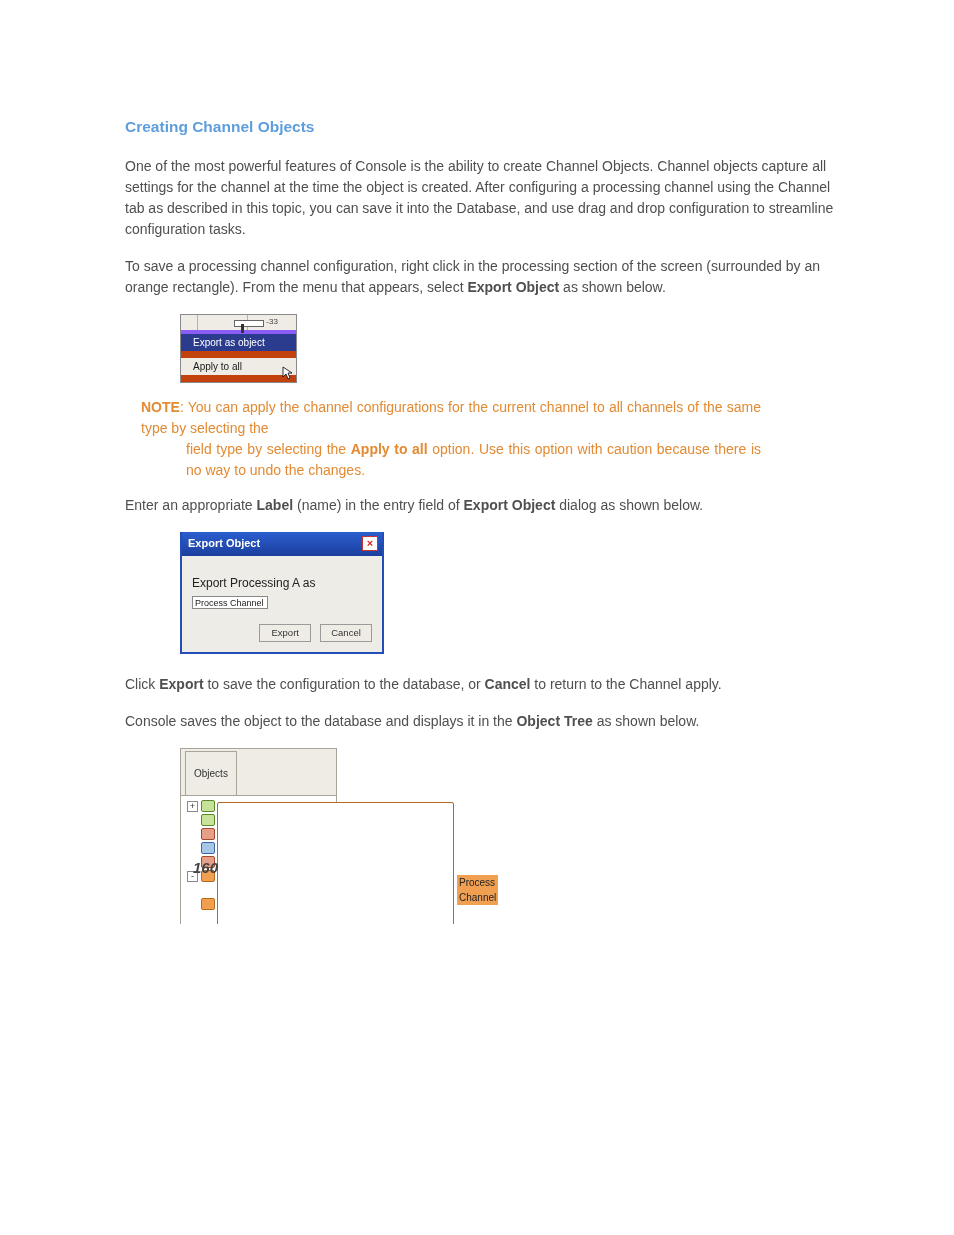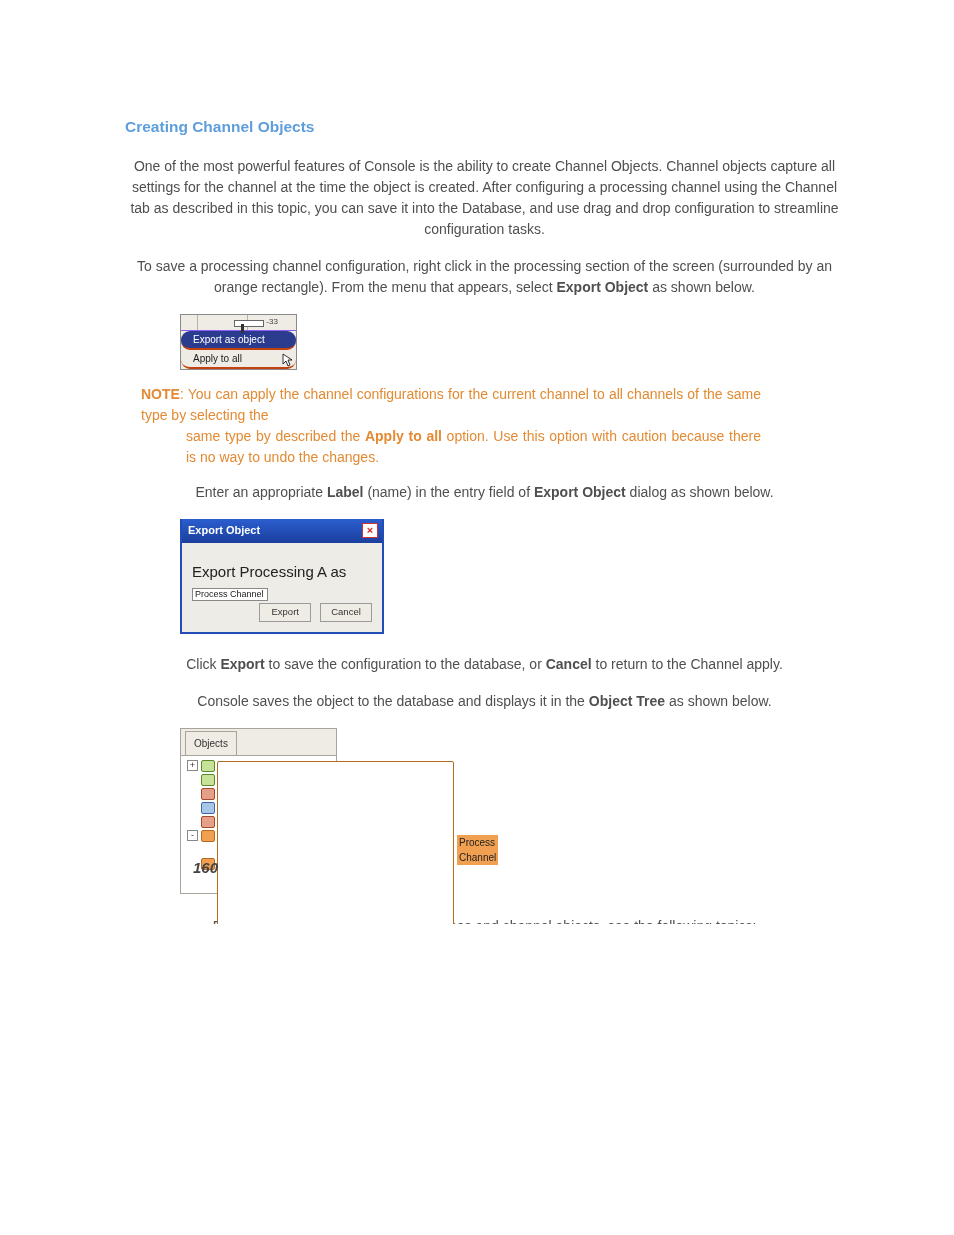--- a/index.html
+++ b/index.html
@@ -17,21 +17,21 @@
     position: relative;
     box-sizing: border-box;
     padding: 115px 110px 60px 125px;
   }
   h2.section-title {
     color: #5e9edc;
     font-size: 15.5px;
     font-weight: bold;
     margin: 0 0 18px 0;
   }
-  p.body { margin: 0 0 16px 0; color: #4f4f4f; text-align: center; }
+  p.body { margin: 0 0 16px 0; color: #4f4f4f; }
   .bold { font-weight: bold; }
   .orange { color: #e38a32; }
   .note-block {
     margin: 10px 0 14px 16px;
     width: 620px;
     color: #e38a32;
     text-align: justify;
   }
   .note-block .label { font-weight: bold; }
   .note-indent { margin-left: 45px; display: block; text-align: justify; }
@@ -40,39 +40,38 @@
   .fig1 {
     width: 115px;
     margin: 6px 0 14px 55px;
     border: 1px solid #8a8a8a;
     background: #efece5;
     font-size: 10px;
     position: relative;
   }
   .fig1-top {
     height: 15px;
-    border-bottom: 1px solid #8b5cf6;
+    border-bottom: 4px solid #8b5cf6;
     display: flex;
     gap: 32px;
   }
   .fig1-top .cell { flex: 1; border-right: 1px solid #b7b2a5; position: relative; }
   .fig1-top .cell:last-child { border-right: none; }
   .fig1-top .slider {
     position: absolute; left: 4px; top: 5px; width: 28px; height: 5px;
     border: 1px solid #666; background: #fff;
   }
   .fig1-top .knob {
     position: absolute; left: 6px; top: 3px; width: 3px; height: 9px; background: #333;
   }
   .fig1-top .tick { position: absolute; left: 36px; top: 1px; font-size: 8px; color: #444; }
   .fig1-row {
     padding: 1px 10px 1px 12px;
-    border-bottom: 2px solid #c2410c;
+    border-bottom: 7px solid #c2410c;
     color: #1a1a1a;
-    border-radius: 9px;
   }
   .fig1-row.sel { background: #2b3c8e; color: #fff; }
   .fig1-row:last-child { border-bottom: none; }
   .cursor-icon {
     position: absolute; right: 2px; bottom: 2px; width: 12px; height: 14px;
   }
 
   
   .fig2 {
     width: 200px;
@@ -91,31 +90,31 @@
     font-size: 11px;
   }
   .close-btn {
     width: 14px; height: 13px;
     background: #fff;
     border: 1px solid #c33;
     display: flex; align-items: center; justify-content: center;
     color: #d22; font-weight: bold; font-size: 11px; line-height: 1;
   }
   .fig2-body { padding: 18px 10px 10px 10px; }
-  .fig2-label { color: #222; margin-bottom: 3px; font-size: 15px; }
+  .fig2-label { color: #222; margin-bottom: 3px; font-size: 12px; }
   .fig2-input {
     width: 76px; height: 13px;
     border: 1px solid #888;
     background: #fff;
     font-size: 9px;
     padding: 0 2px;
     box-sizing: border-box;
     color: #222;
   }
-  .fig2-btnrow { text-align: right; margin-top: 2px; }
+  .fig2-btnrow { text-align: right; margin-top: 14px; }
   .fig2-btn {
     display: inline-block;
     width: 50px;
     text-align: center;
     border: 1px solid #9a9a9a;
     background: #efece5;
     font-size: 9.5px;
     padding: 1px 0;
     margin-left: 6px;
     color: #333;
@@ -124,21 +123,21 @@
   
   .fig3 {
     width: 155px;
     margin: 8px 0 22px 55px;
     border: 1px solid #a8a49a;
     background: #efece5;
     font-size: 10px;
   }
   .fig3-tab {
     display: inline-block;
-    padding: 4px 8px;
+    padding: 14px 8px;
     border: 1px solid #a8a49a;
     border-bottom: none;
     background: #efece5;
     margin: 2px 0 0 4px;
     font-size: 10px;
     color: #333;
   }
   .fig3-panel {
     border-top: 1px solid #a8a49a;
     background: #fff;
@@ -227,21 +226,21 @@
     <div class="fig1-row sel">Export as object</div>
     <div class="fig1-row">Apply to all</div>
     <svg class="cursor-icon" viewBox="0 0 12 14">
       <path d="M1 1 L1 11 L4 8 L6 13 L8 12 L6 7 L10 7 Z" fill="#fff" stroke="#000" stroke-width="0.8"></path>
     </svg>
   </div>
 
   <div class="note-block">
     <span class="label">NOTE</span><span>: You can apply the channel configurations for the current channel to all channels of the same type by selecting the </span><br>
     <span class="note-indent">
-      <span>same type by described the </span><span class="bold">Apply to all</span><span> option. Use this option with caution because there is no way to undo the changes.</span>
+      <span>field type by selecting the </span><span class="bold">Apply to all</span><span> option. Use this option with caution because there is no way to undo the changes.</span>
     </span>
   </div>
 
   <p class="body">
     <span>Enter an appropriate </span><span class="bold">Label</span><span> (name) in the entry field of </span><span class="bold">Export Object</span><span> dialog as shown below.</span>
   </p>
 
   <div class="fig2">
     <div class="fig2-title">
       <span>Export Object</span>

